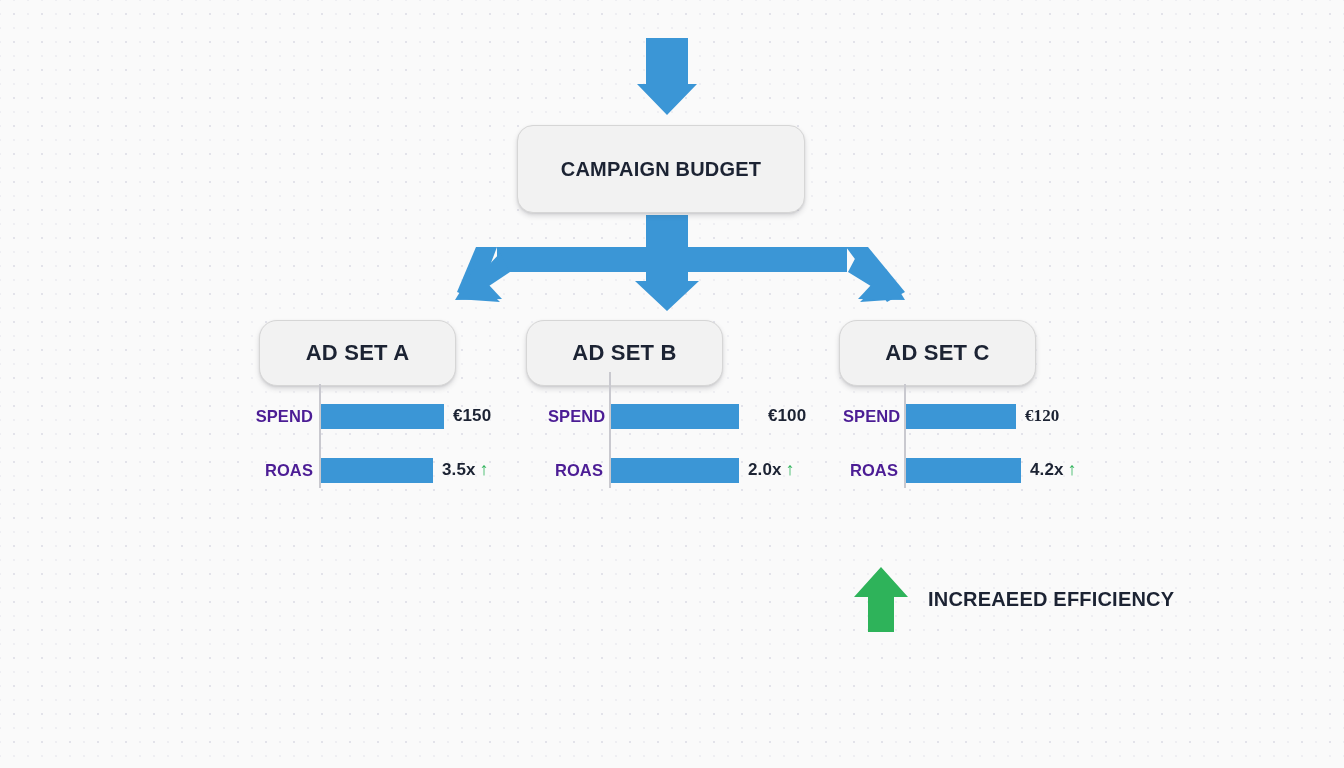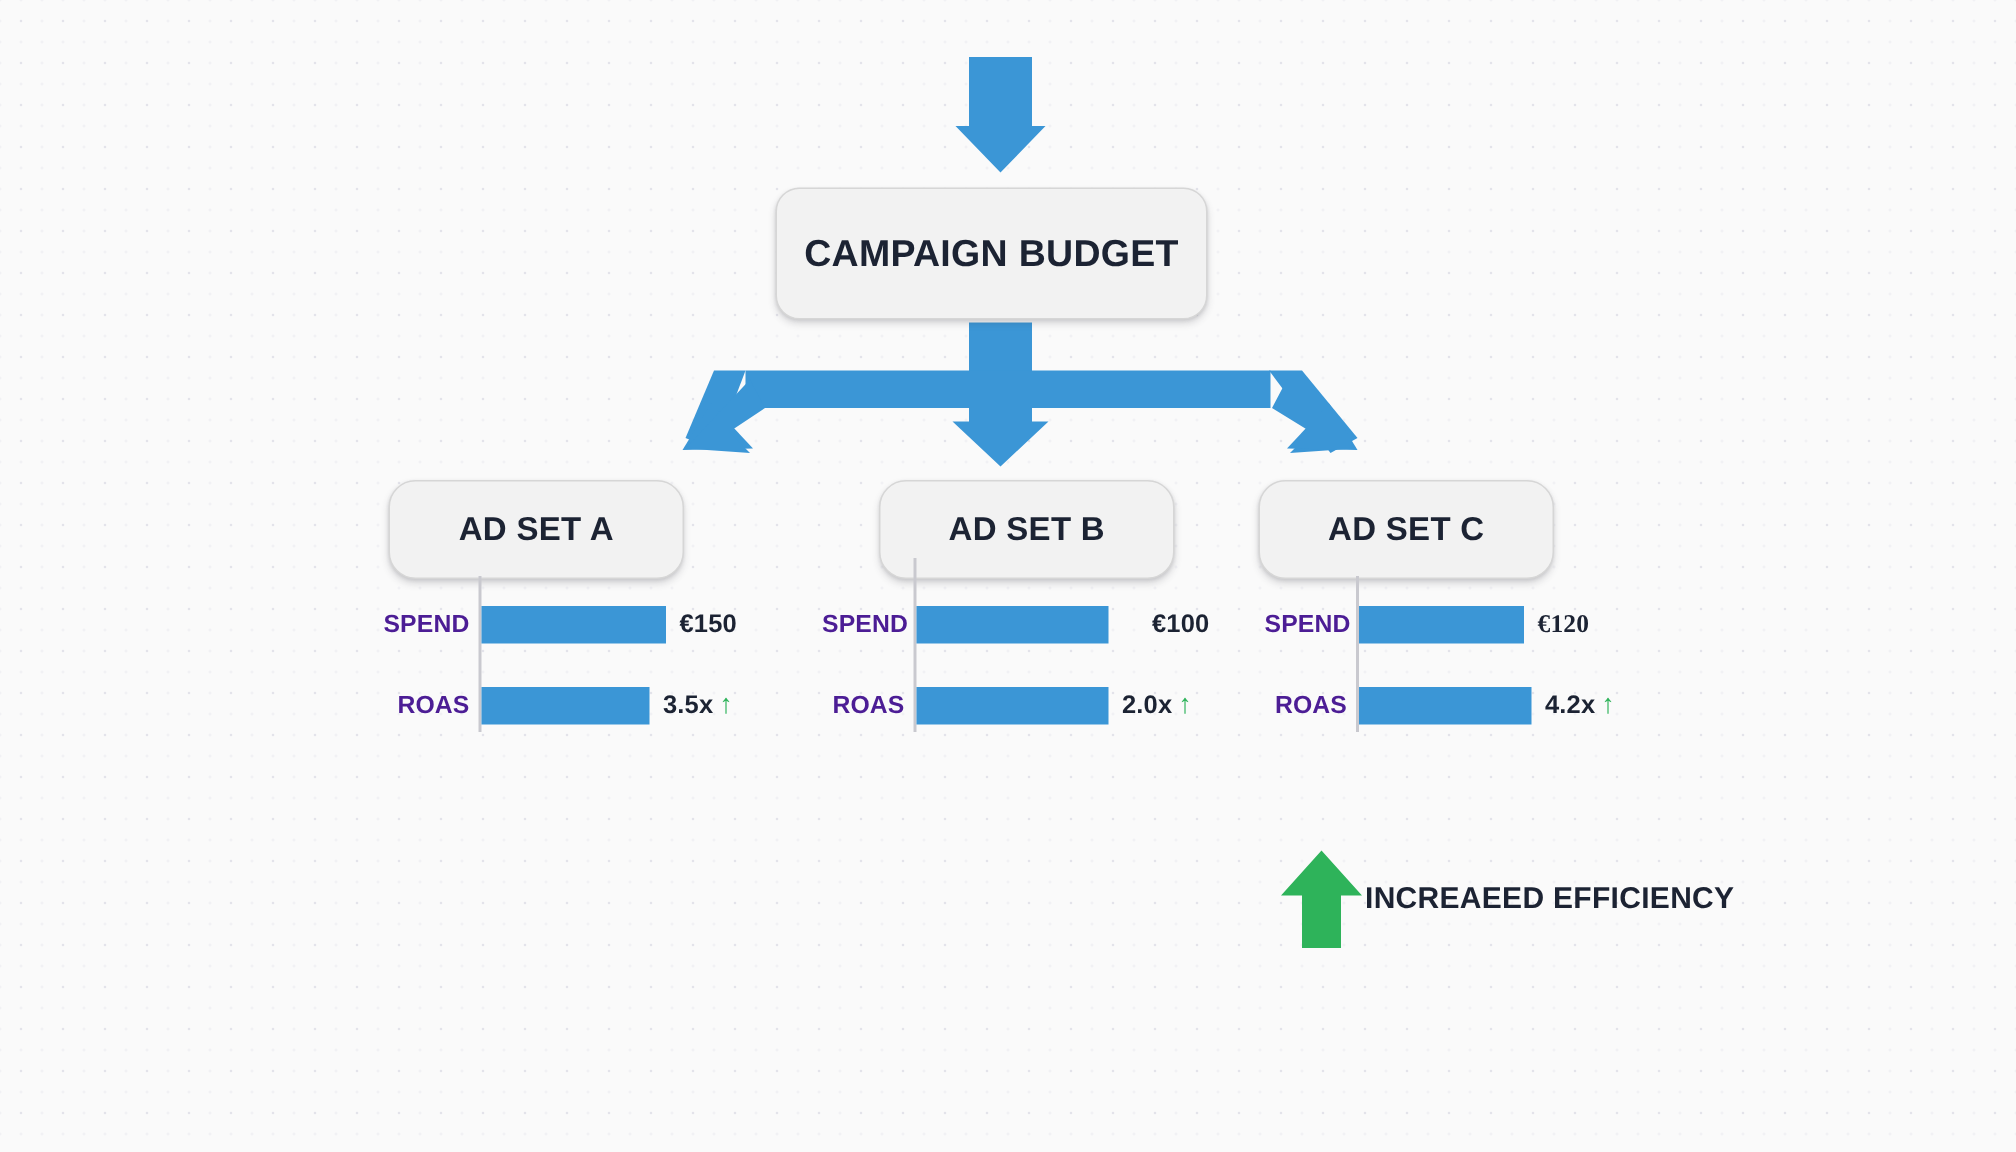--- a/index.html
+++ b/index.html
@@ -41,32 +41,32 @@
     text-align: center;
     color: #1c2333;
     font-weight: bold;
     letter-spacing: 0.2px;
   }
 
   #cbo-box {
     left: 517px; top: 125px;
     width: 288px; height: 88px;
     border-radius: 16px;
-    font-size: 25px;
+    font-size: 20px;
     line-height: 25px;
   }
   #cbo-box .line2 { display: block; }
 
   .adset-box {
     top: 320px;
     width: 197px; height: 66px;
     font-size: 22px;
   }
   #adset-box-0 { left: 259px; }
-  #adset-box-1 { left: 586px; align-items: center; }
+  #adset-box-1 { left: 526px; align-items: center; }
   #adset-box-2 { left: 803px; margin-left: 36px; }
 
   #total-box {
     left: 445px; top: 568px;
     width: 384px; height: 59px;
     border-radius: 14px;
     font-size: 21px;
   }
 
   
@@ -159,21 +159,21 @@
     align-items: center;
   }
 
   #legend-arrow-icon {
     width: 58px;
     height: 70px;
     flex: 0 0 58px;
   }
 
   #legend-label {
-    margin-left: 0;
+    margin-left: 18px;
     font-size: 20px;
     font-weight: bold;
     color: #1c2333;
     white-space: nowrap;
     letter-spacing: 0.2px;
   }
 </style>
 </head>
 <body>
 

